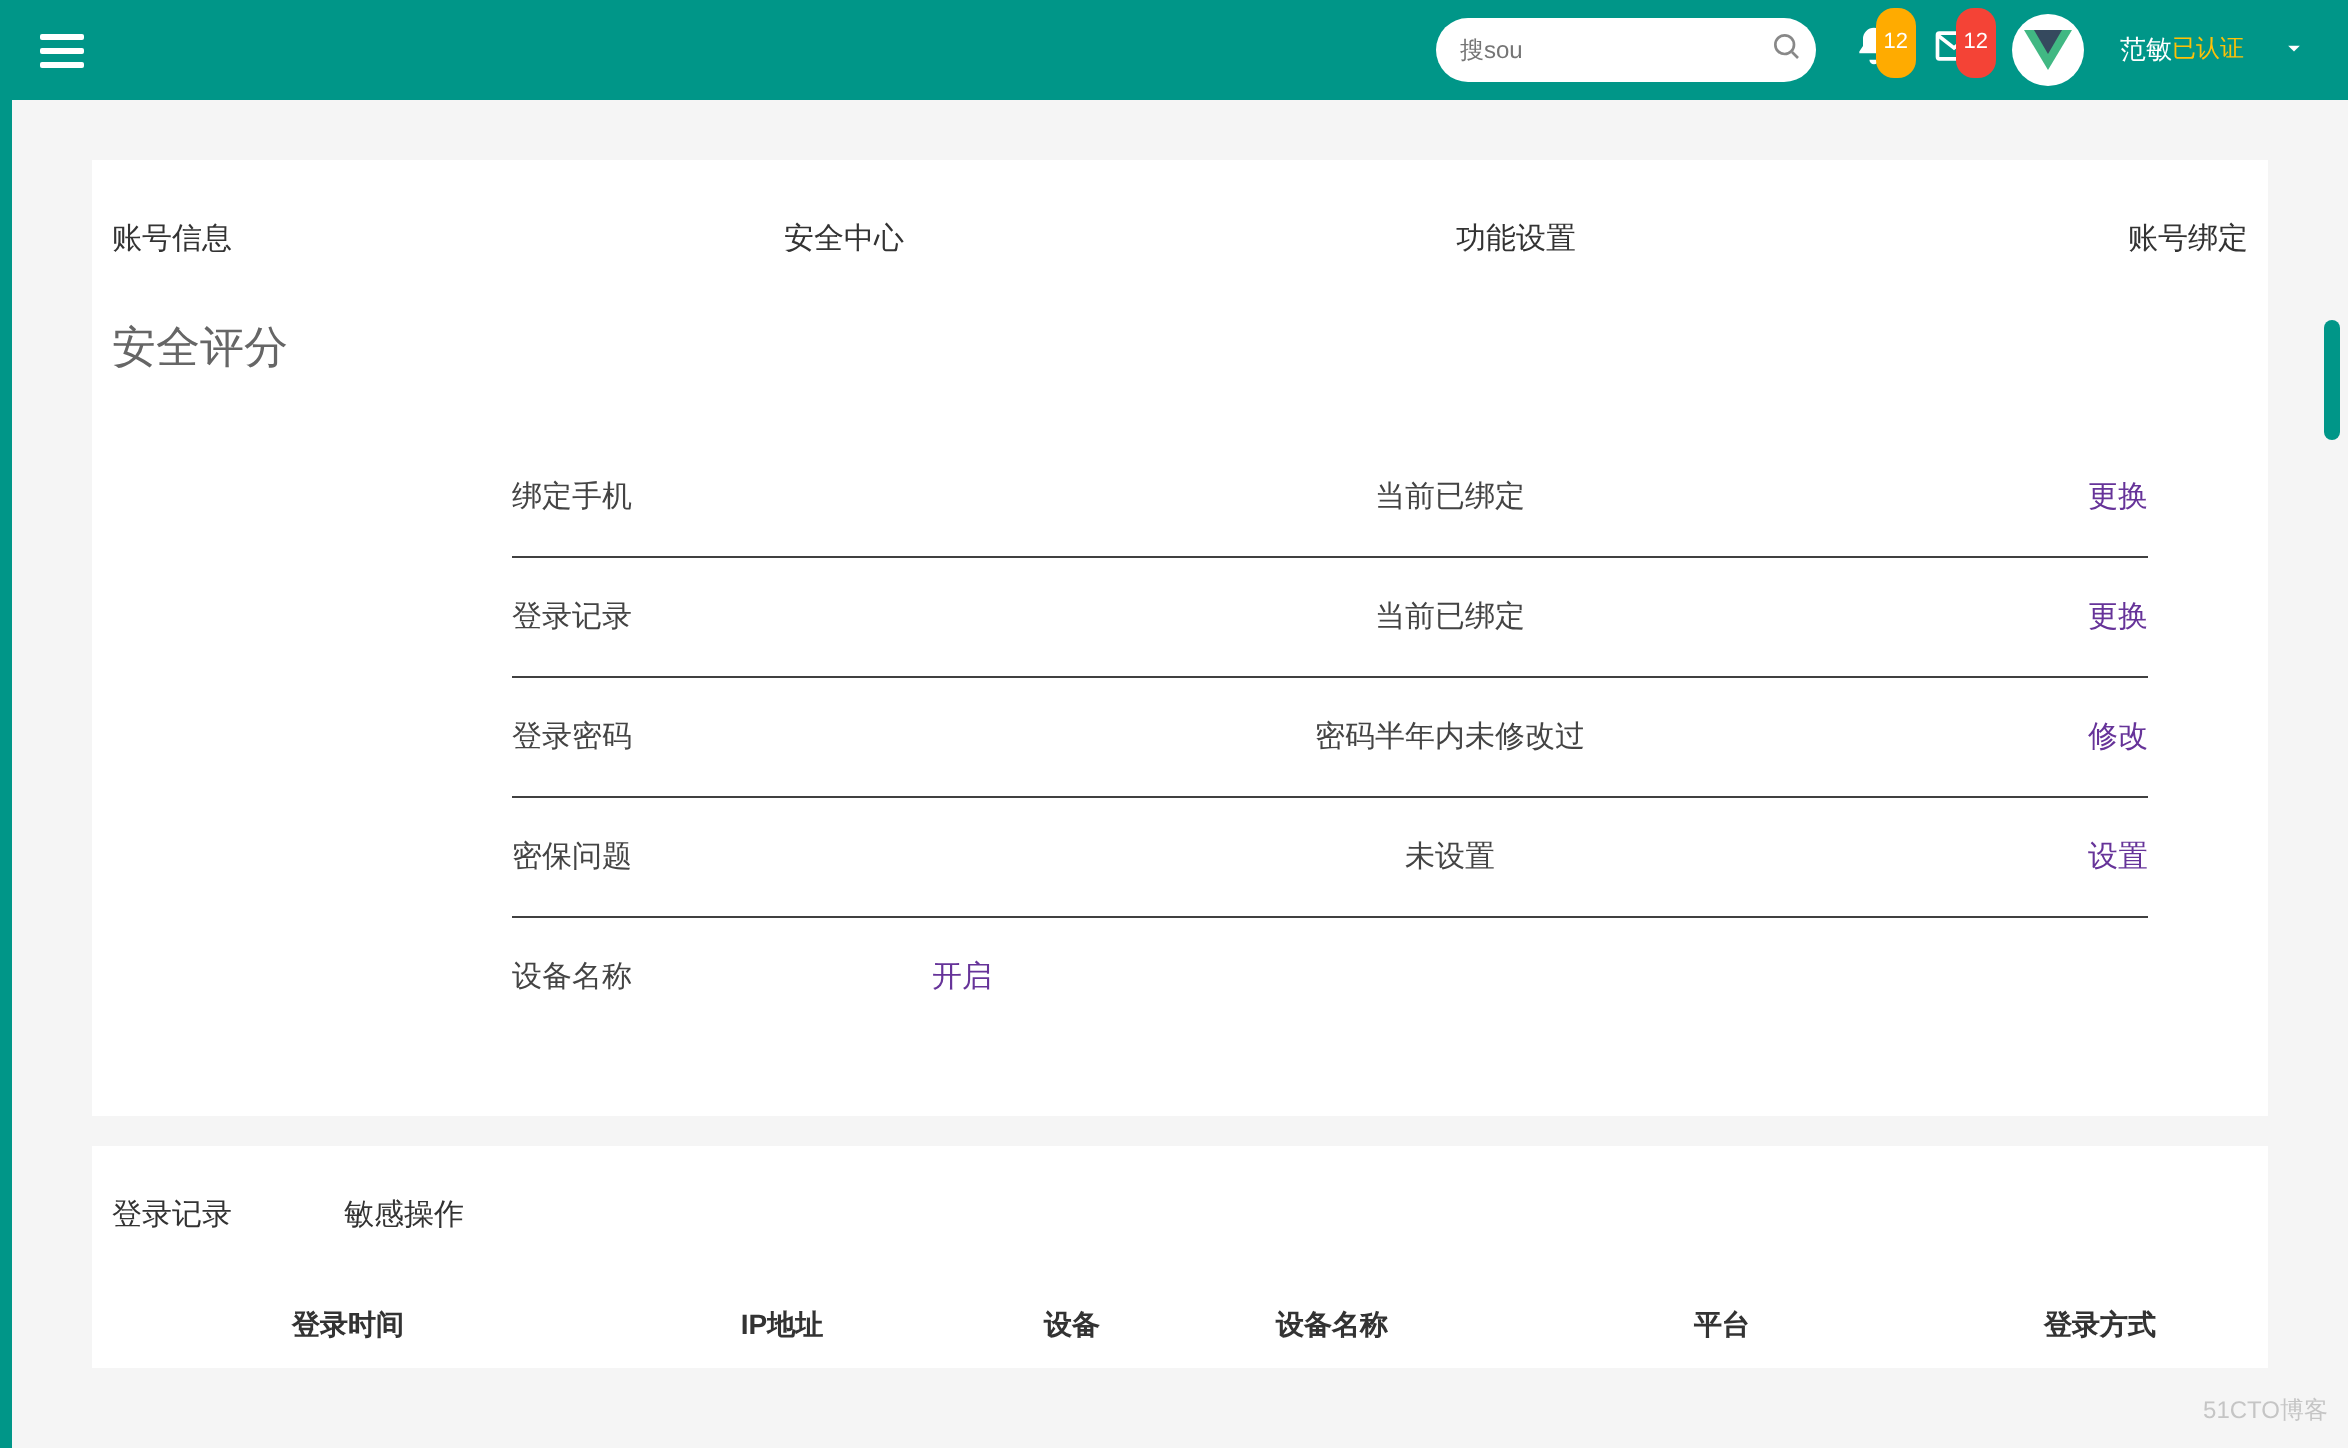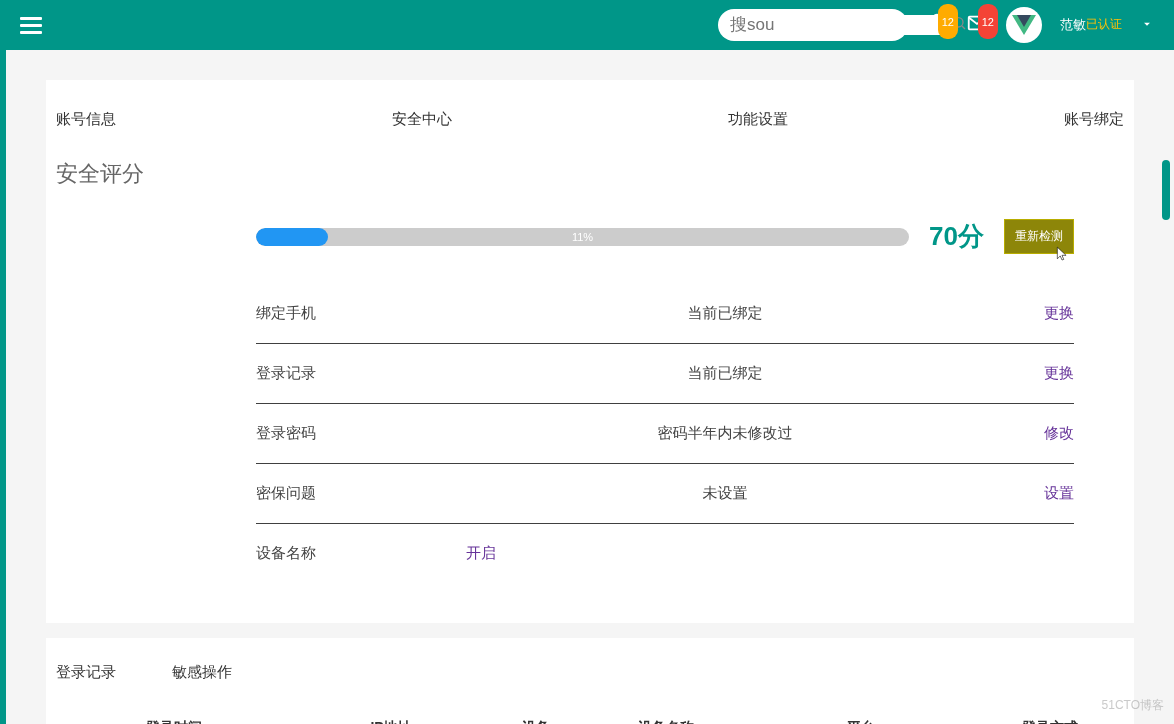--- a/index.html
+++ b/index.html
@@ -26,21 +26,21 @@
       display: block; width: 22px; height: 3px; background: #fff; border-radius: 1px;
     }
     .header-right {
       display: flex; align-items: center; gap: 18px;
     }
     .search-box {
       background: #fff; border-radius: 18px; height: 32px; width: 190px;
       display: flex; align-items: center; padding: 0 12px;
     }
     .search-box input {
-      border: none; outline: none; flex: 1; font-size: 17px; color: #888;
+      border: none; outline: none; flex: 1; font-size: 12px; color: #888;
     }
     .search-icon { color: #888; font-size: 16px; }
     .icon-wrap { position: relative; color: #fff; cursor: pointer; }
     .badge {
       position: absolute; top: -8px; right: -10px; background: #ffab00;
       color: #fff; font-size: 11px; border-radius: 9px; min-width: 18px;
       height: 35px; display: flex; align-items: center; justify-content: center;
       padding: 0 4px;
     }
     .avatar {
@@ -175,35 +175,20 @@
     <div class="card">
       <div class="tabs">
         <span class="tab">账号信息</span>
         <span class="tab">安全中心</span>
         <span class="tab">功能设置</span>
         <span class="tab">账号绑定</span>
       </div>
 
       <div class="section-title">安全评分</div>
 
-      <div class="score-row">
-        <div class="progress-bar">
-          <div class="progress-fill" style="width:11%"></div>
-          <span class="progress-label">11%</span>
-        </div>
-        <span class="score-value">70分</span>
-        <button class="recheck-btn">
-          <span>重新检测</span>
-          <span class="cursor-pointer">
-            <svg width="14" height="16" viewBox="0 0 24 24" fill="#fff" stroke="#000" stroke-width="1">
-                <path d="M4 2l0 20 5-5 3 7 3-1-3-7 7 0z"></path>
-              </svg>
-          </span>
-        </button>
-      </div>
 
       <div class="security-list">
         <div class="security-item">
           <span class="si-label">绑定手机</span>
           <span class="si-status">当前已绑定</span>
           <span class="si-action">更换</span>
         </div>
         <div class="security-item">
           <span class="si-label">登录记录</span>
           <span class="si-status">当前已绑定</span>

